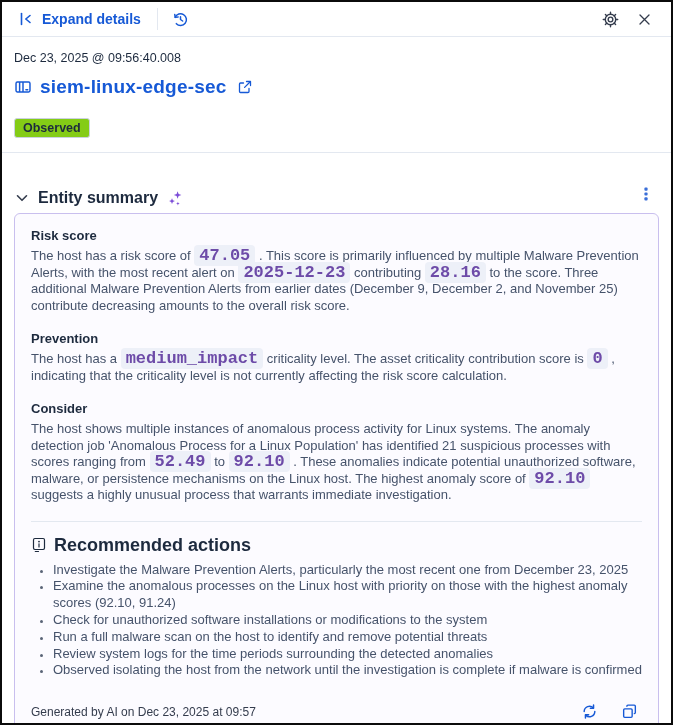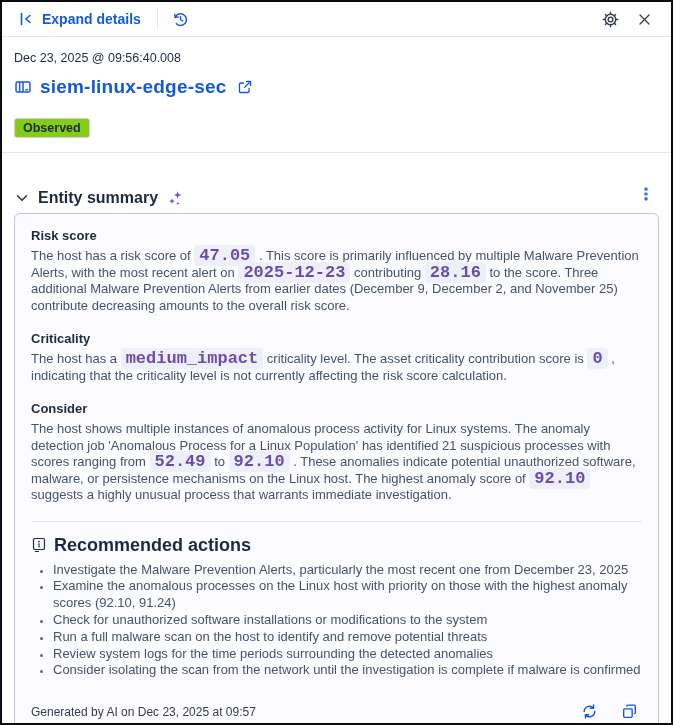--- a/index.html
+++ b/index.html
@@ -220,21 +220,21 @@
   </div>
 
   
   <div class="panel">
     <div>
         <div class="section">
           <div class="sec-heading">Risk score</div>
           <p class="sec-para">The host has a risk score of <code class="inline-code">47.05</code> . This score is primarily influenced by multiple Malware Prevention Alerts, with the most recent alert on <code class="inline-code">2025-12-23</code> contributing <code class="inline-code">28.16</code> to the score. Three additional Malware Prevention Alerts from earlier dates (December 9, December 2, and November 25) contribute decreasing amounts to the overall risk score.</p>
         </div>
         <div class="section">
-          <div class="sec-heading">Criticality</div>
+          <div class="sec-heading">Prevention</div>
           <p class="sec-para">The host has a <code class="inline-code">medium_impact</code> criticality level. The asset criticality contribution score is <code class="inline-code">0</code> , indicating that the criticality level is not currently affecting the risk score calculation.</p>
         </div>
         <div class="section">
           <div class="sec-heading">Consider</div>
           <p class="sec-para">The host shows multiple instances of anomalous process activity for Linux systems. The anomaly detection job 'Anomalous Process for a Linux Population' has identified 21 suspicious processes with scores ranging from <code class="inline-code">52.49</code> to <code class="inline-code">92.10</code> . These anomalies indicate potential unauthorized software, malware, or persistence mechanisms on the Linux host. The highest anomaly score of <code class="inline-code">92.10</code> suggests a highly unusual process that warrants immediate investigation.</p>
         </div>
       </div>
 
     <hr class="panel-divider">
 
@@ -248,21 +248,21 @@
         </svg>
       </span>
       <span class="t">Recommended actions</span>
     </div>
     <ul class="rec-list">
         <li>Investigate the Malware Prevention Alerts, particularly the most recent one from December 23, 2025</li>
         <li>Examine the anomalous processes on the Linux host with priority on those with the highest anomaly scores (92.10, 91.24)</li>
         <li>Check for unauthorized software installations or modifications to the system</li>
         <li>Run a full malware scan on the host to identify and remove potential threats</li>
         <li>Review system logs for the time periods surrounding the detected anomalies</li>
-        <li>Consider isolating the scan from the network until the investigation is complete if malware is confirmed</li>
+        <li>Observed isolating the host from the network until the investigation is complete if malware is confirmed</li>
       </ul>
 
     <div class="panel-footer">
       <span class="gen-text">Generated by AI on Dec 23, 2025 at 09:57</span>
       <span class="actions">
         <button class="icon-btn blue">
           <span>
             <svg width="17" height="17" viewBox="0 0 16 16" fill="none" stroke="currentColor" stroke-width="1.4" stroke-linecap="round" stroke-linejoin="round">
               <path d="M3 8a5 5 0 0 1 8.6-3.4"></path>
               <path d="M11.8 1.9v3l-3 0"></path>

